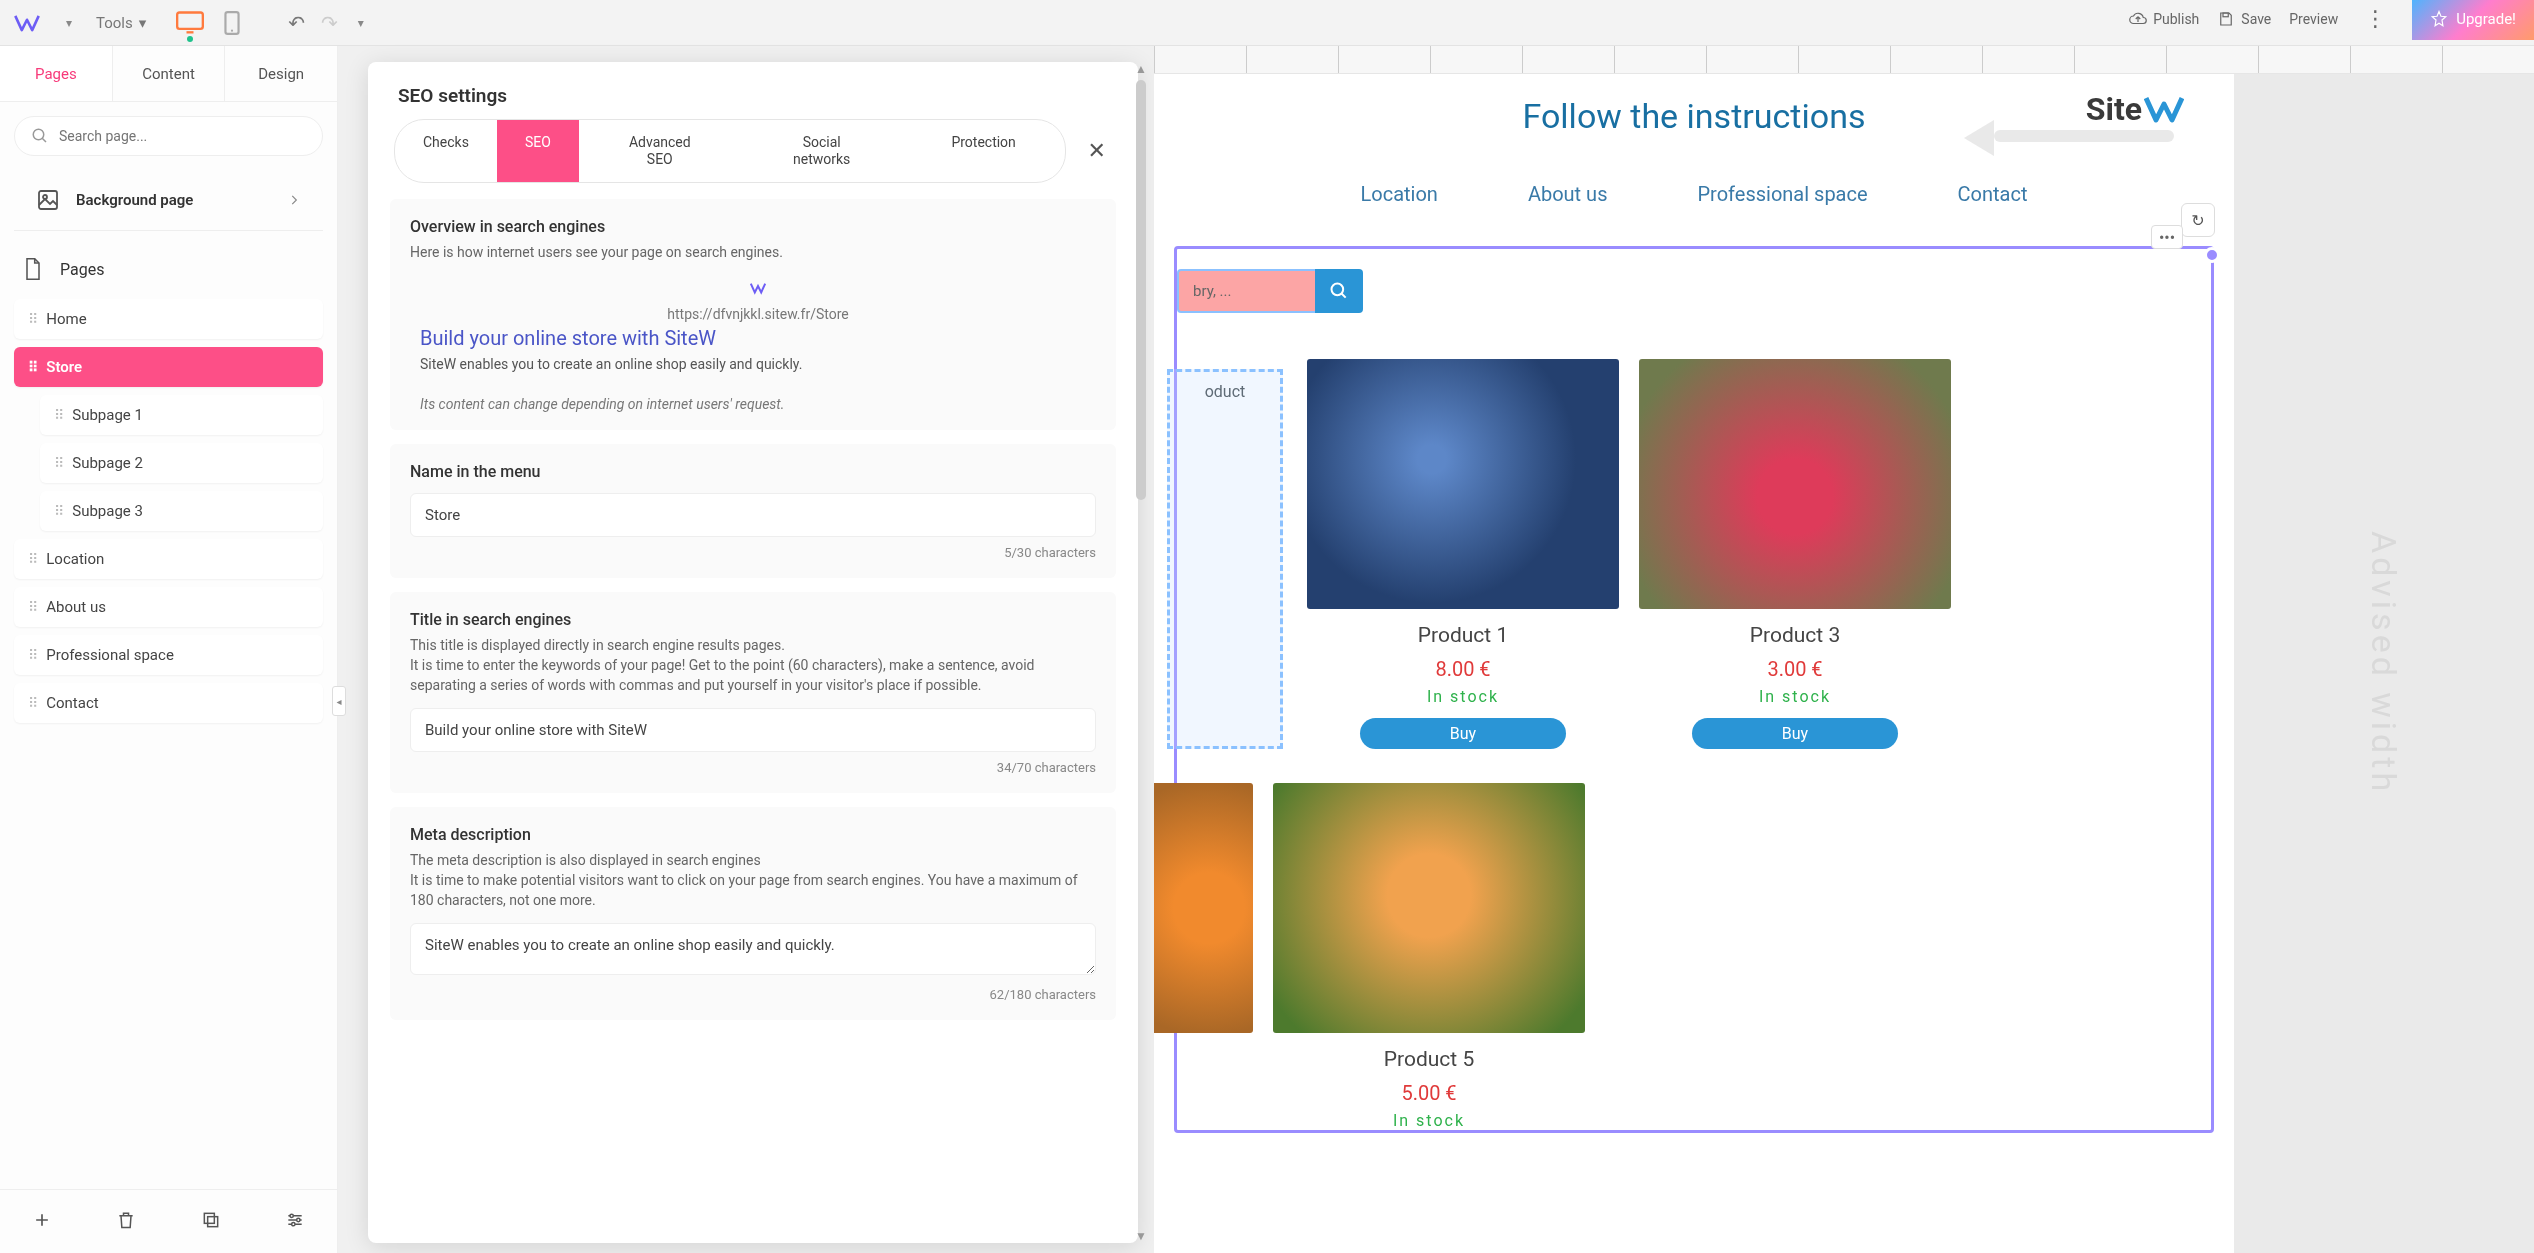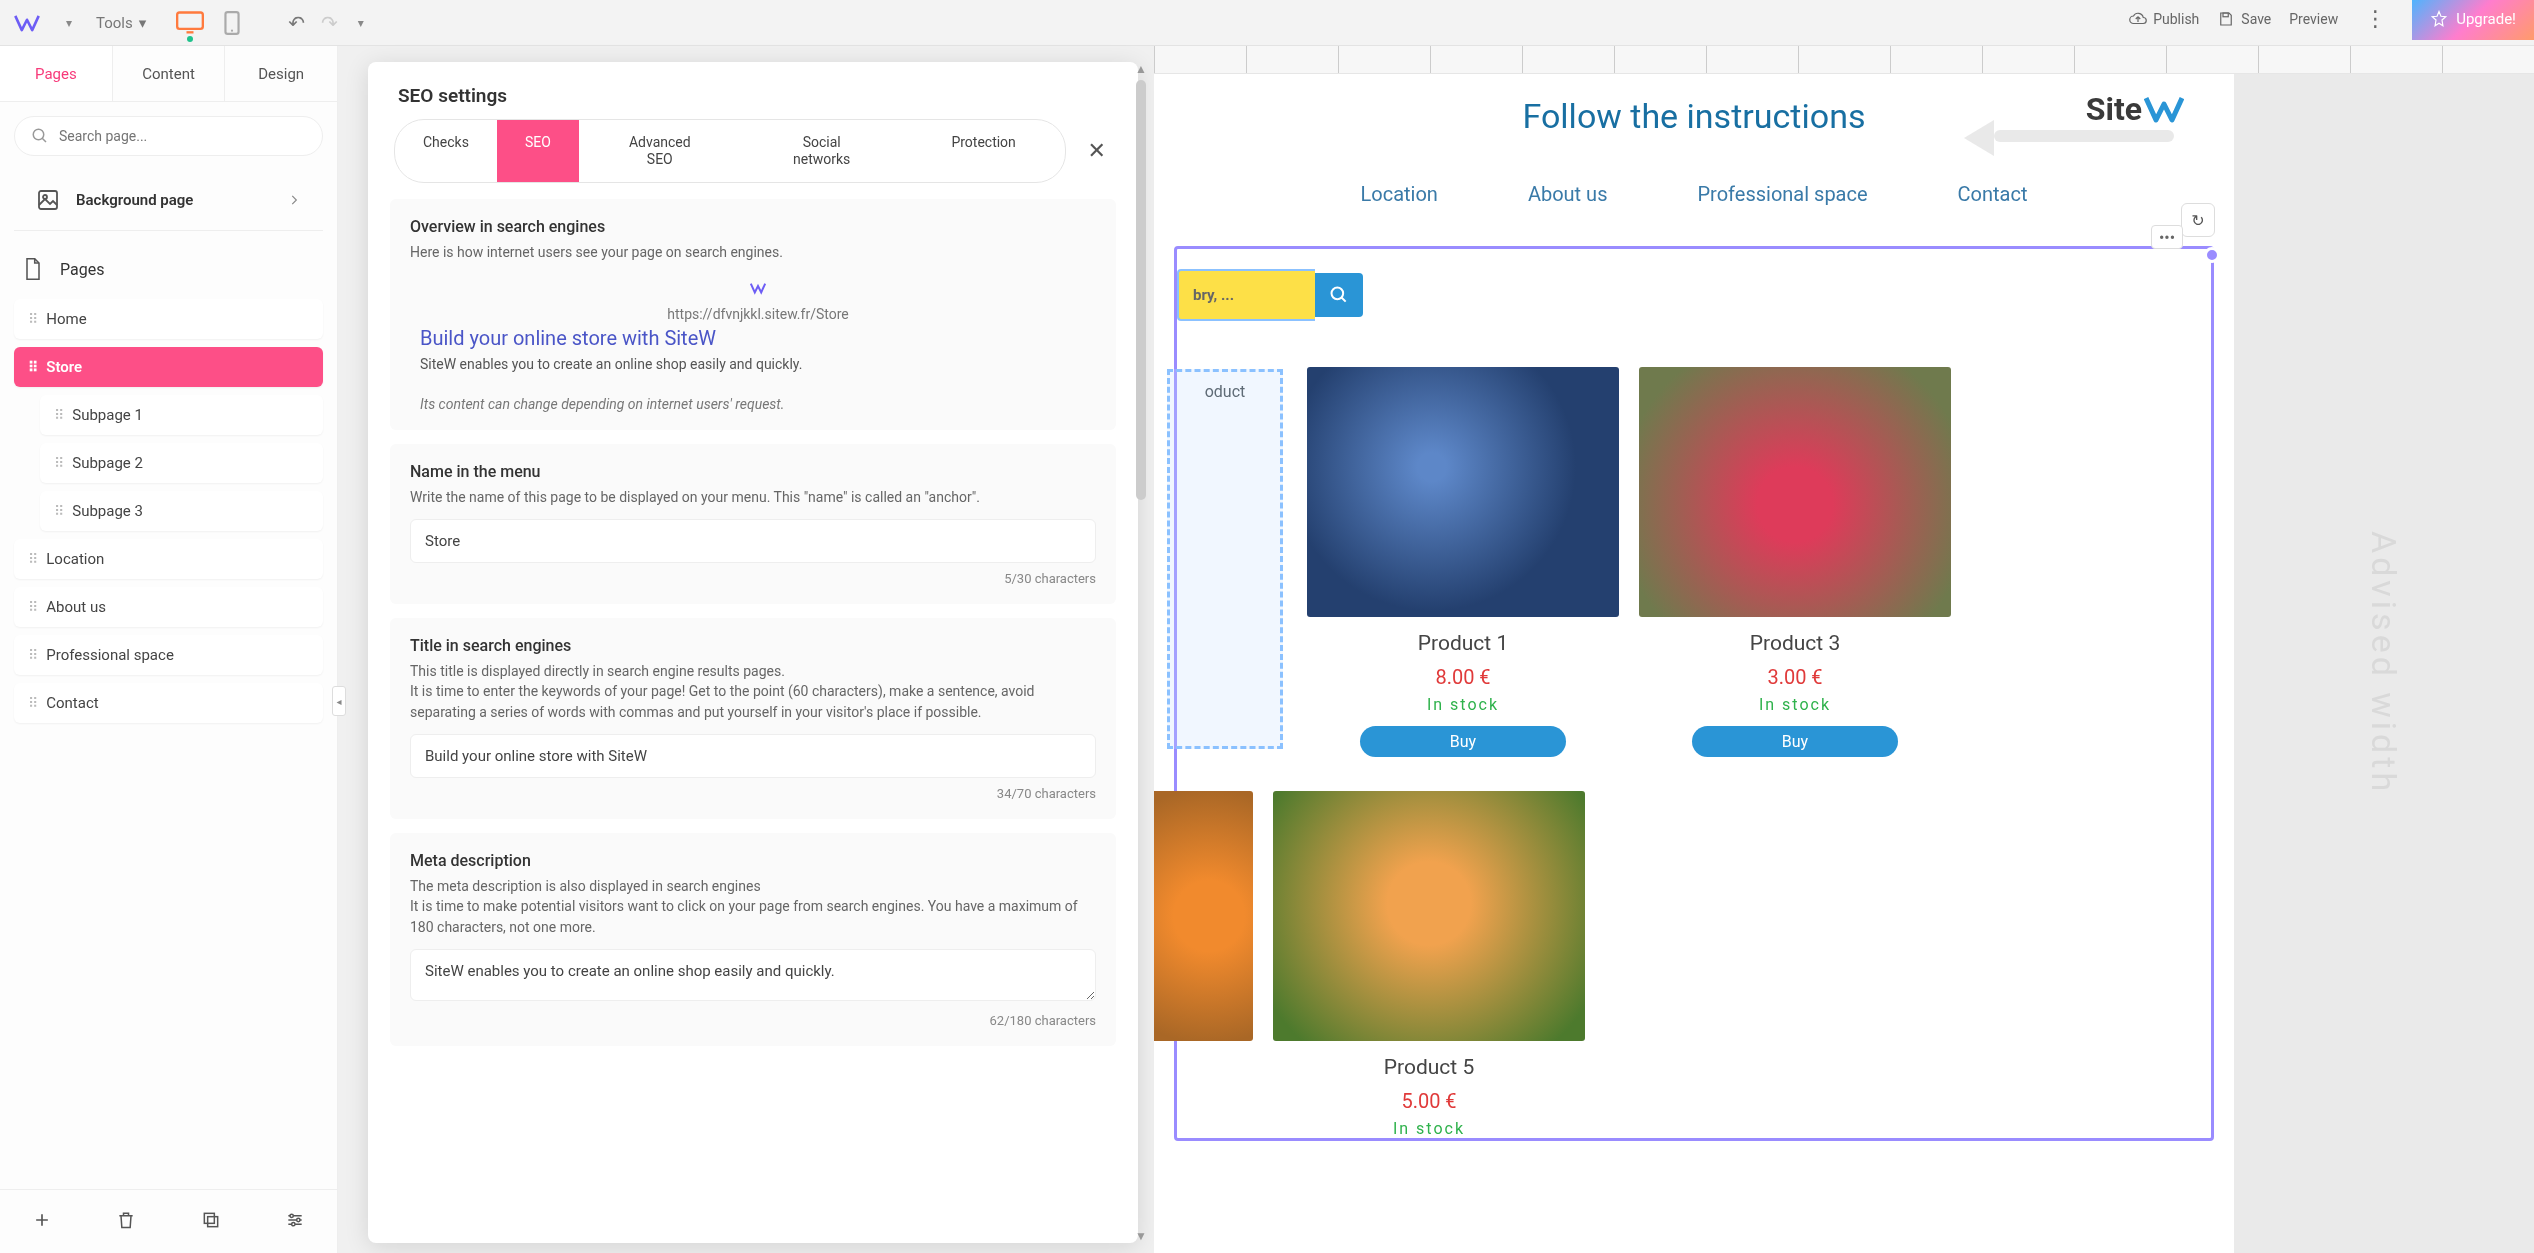--- a/index.html
+++ b/index.html
@@ -102,21 +102,21 @@
   .brand svg{width:40px;height:32px; margin-left:2px;}
   .site-nav{display:flex; justify-content:center; gap:90px; margin-top:46px;}
   .site-nav a{color:#3a7aa8; font-size:20px; text-decoration:none; cursor:pointer;}
 
   .store-block{position:relative; margin:40px 20px 0; border:3px solid #9a8cff; border-radius:4px; min-height:820px; padding-top:20px;}
   .block-knob{position:absolute; right:-9px; top:-2px; width:16px;height:16px; background:#9a8cff; border:3px solid #fff; border-radius:50%;}
   .block-dots{position:absolute; right:28px; top:-24px; width:32px; height:24px; background:#fff; border:1px solid #ddd; border-radius:4px; display:flex; align-items:center; justify-content:center; color:#666; font-size:16px; cursor:pointer;}
   .block-reload{position:absolute; right:-4px; top:-46px; width:34px;height:34px; background:#fff;border:1px solid #ddd;border-radius:6px;display:flex;align-items:center;justify-content:center;color:#555;cursor:pointer;}
 
   .search-bar-wrap{display:flex; align-items:center; padding:0 0 18px;}
-  .search-inp{height:52px; border:2px solid #8bc1ff; border-right:none; border-radius:4px 0 0 4px; padding:0 14px; font-size:15px; color:#666; width:138px;background:#fde047;font-weight:bold;}
+  .search-inp{height:44px; border:2px solid #8bc1ff; border-right:none; border-radius:4px 0 0 4px; padding:0 14px; font-size:15px; color:#666; width:138px;background:#fca5a5;}
   .search-btn{height:44px; width:48px; background:#2a95d6; border:none; border-radius:0 4px 4px 0; color:#fff;display:flex;align-items:center;justify-content:center;cursor:pointer;}
 
   .dropzone{position:absolute; left:-10px; top:120px; width:116px; height:380px; border:3px dashed #8bc1ff; background:rgba(200,225,255,0.25); padding:10px; display:flex;align-items:flex-start;justify-content:center;}
   .dropzone span{color:#5f6b76;font-size:16px;}
 
   .products{display:flex; gap:20px; margin:28px 0 0 130px; flex-wrap:wrap;}
   .prod{width:312px; text-align:center;}
   .prod .img{width:312px;height:250px;border-radius:3px;background:#ddd; background-size:cover; background-position:center;}
   .prod h5{font-size:21px; color:#454545; font-weight:400; margin-top:14px;}
   .prod .price{color:#e03a3a; font-size:20px; margin-top:10px;}
@@ -319,21 +319,20 @@
               <span>https://dfvnjkkl.sitew.fr/Store</span>
             </div>
             <div class="title">Build your online store with SiteW</div>
             <div class="desc">SiteW enables you to create an online shop easily and quickly.</div>
             <div class="note">Its content can change depending on internet users' request.</div>
           </div>
         </div>
 
         <div class="card">
           <h4>Name in the menu</h4>
-          <p>Write the name of this page to be displayed on your menu. This "name" is called an "anchor".</p>
           <div class="field-input">Store</div>
           <div class="char-count">5/30 characters</div>
         </div>
 
         <div class="card">
           <h4>Title in search engines</h4>
           <p>This title is displayed directly in search engine results pages.</p>
           <p>It is time to enter the keywords of your page! Get to the point (60 characters), make a sentence, avoid separating a series of words with commas and put yourself in your visitor's place if possible.</p>
           <div class="field-input">Build your online store with SiteW</div>
           <div class="char-count">34/70 characters</div>

